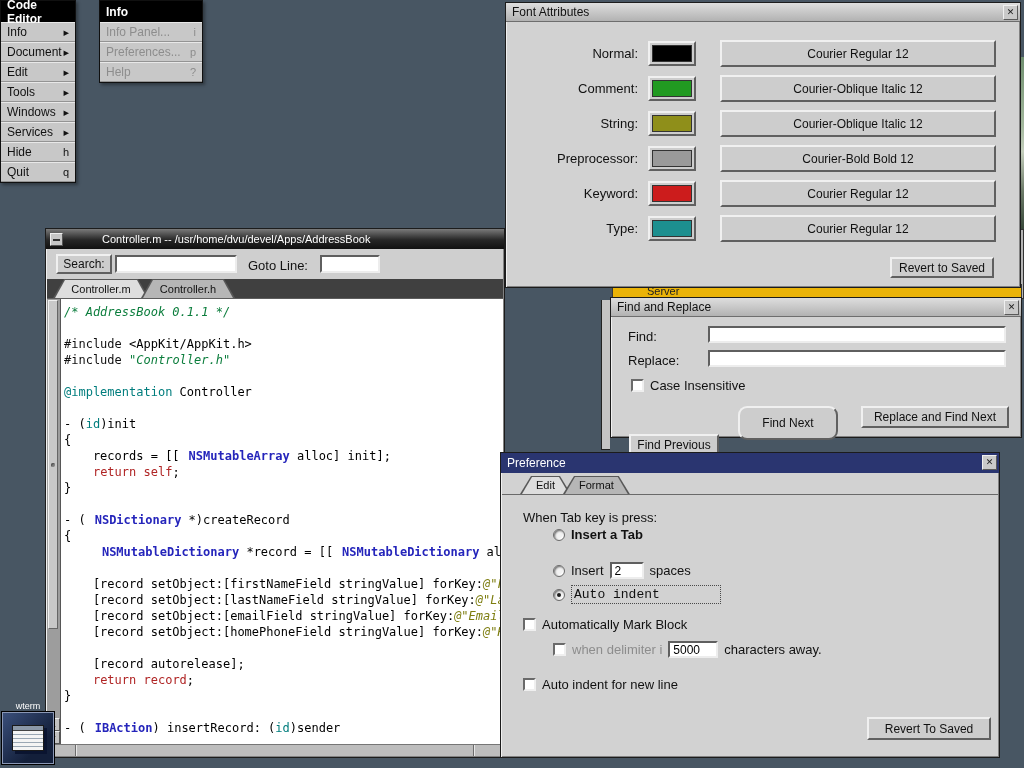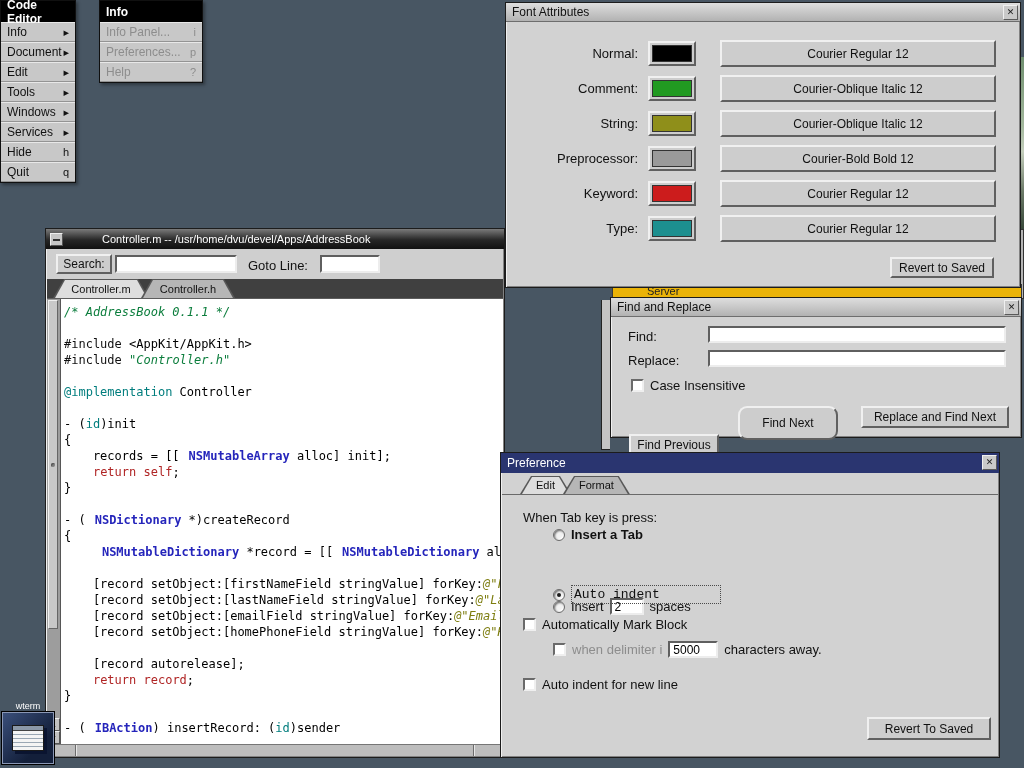--- a/index.html
+++ b/index.html
@@ -301,21 +301,21 @@
     </div>
     <div class="tab" style="min-width:60px;height:18px;">
       <span>Format</span>
     </div>
   </div>
   <span class="lbl abs" style="left:22px;top:57px;">When Tab key is press:</span>
   <div class="hrow" style="left:52px;top:74px;font-weight:bold;">
     <span class="radio"></span>
     <span class="lbl">Insert a Tab</span>
   </div>
-  <div class="hrow" style="left:52px;top:109px;margin-top:36px;">
+  <div class="hrow" style="left:52px;top:109px;">
     <span class="radio"></span>
     <span class="lbl">Insert</span>
     <input class="field" style="width: 34px; height: 17px;" value="2">
     <span class="lbl">spaces</span>
   </div>
   <div class="hrow" style="left:52px;top:132px;font-family:Liberation Mono, monospace;">
     <span class="radio sel"></span>
     <span class="lbl focus-rect">Auto indent</span>
   </div>
   <div class="hrow" style="left:22px;top:164px;">

